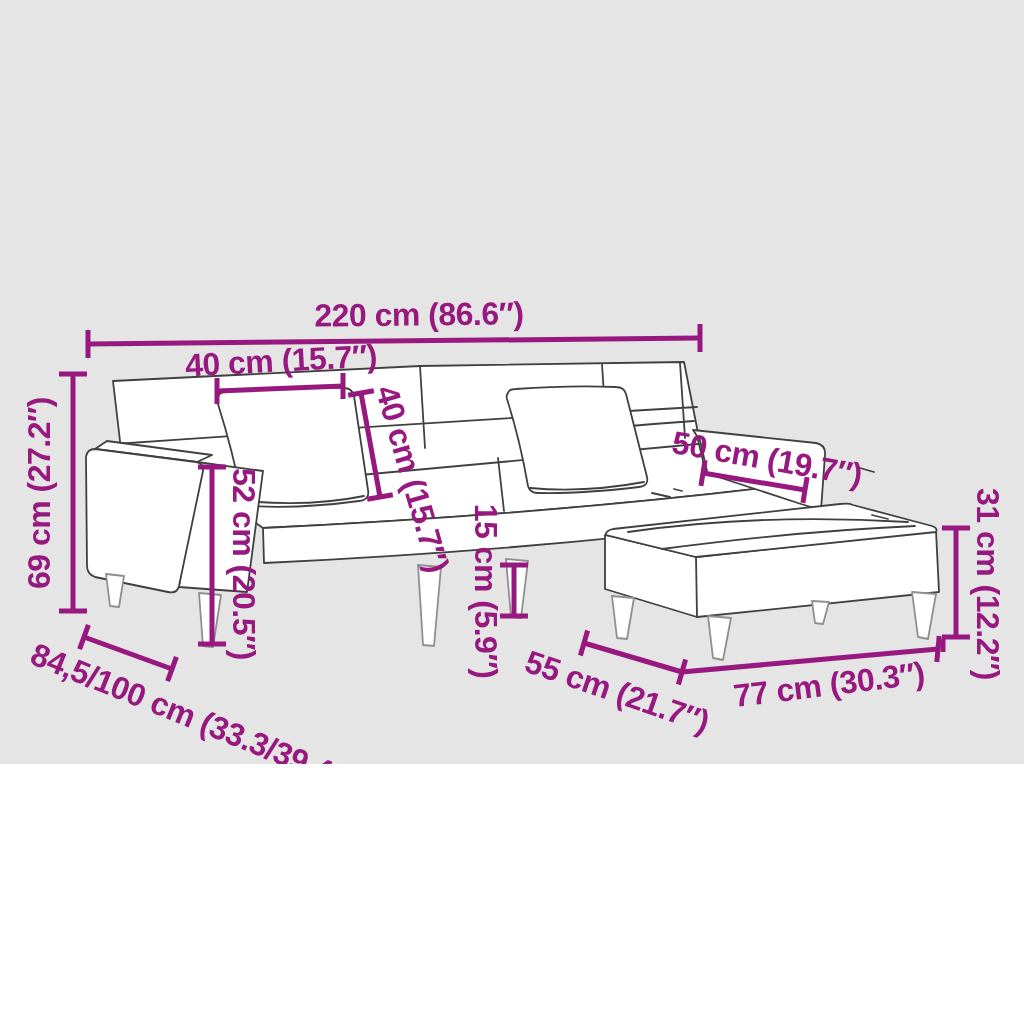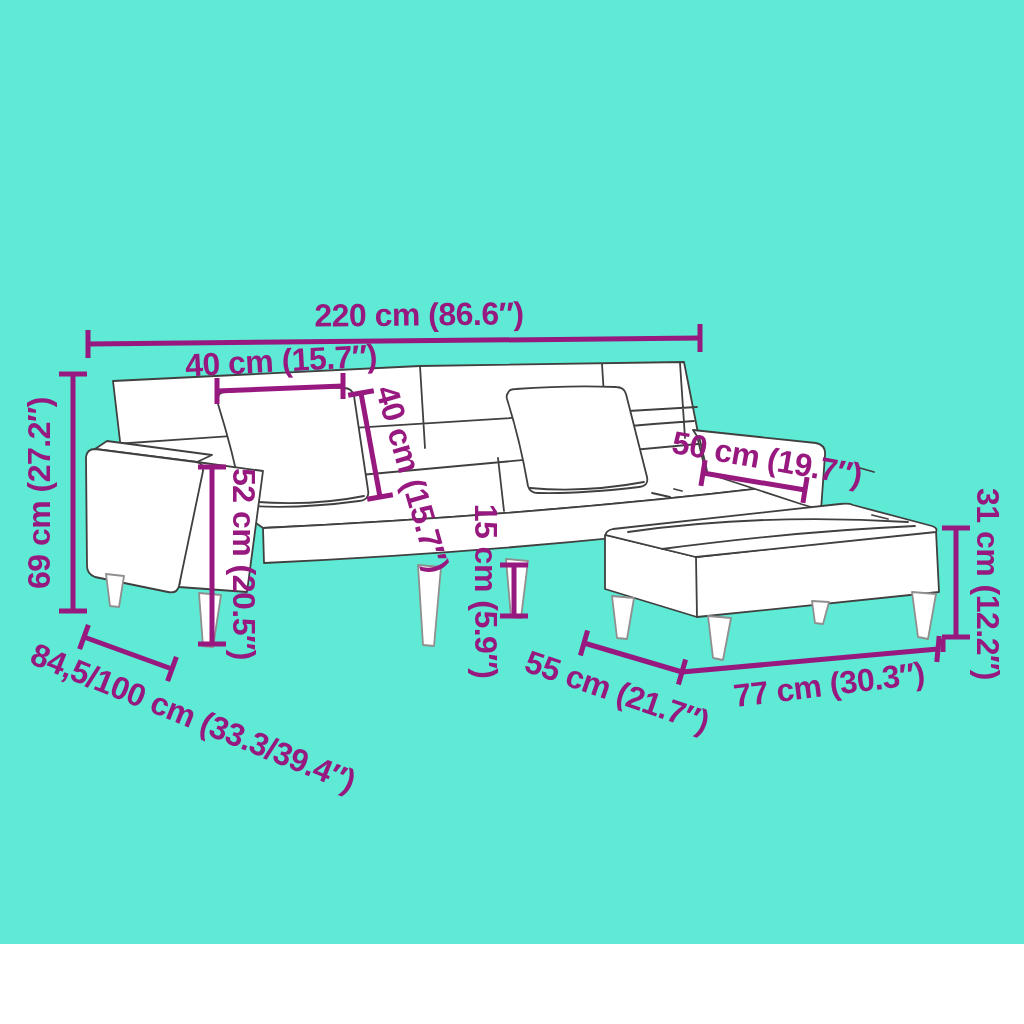--- a/index.html
+++ b/index.html
@@ -1,16 +1,16 @@
 <!DOCTYPE html>
 <html><head>
 <meta charset="utf-8">
 <style>
   html,body{margin:0;padding:0;background:#ffffff;}
-  #stage{position:relative;width:1024px;height:944px;background:#5eead4;overflow:hidden;
+  #stage{position:relative;width:1024px;height:764px;background:#e5e5e5;overflow:hidden;
          font-family:"Liberation Sans","DejaVu Sans",sans-serif;text-align:center;}
   #lineart{position:absolute;left:0;top:0;}
   .dim-label{
     position:absolute;
     font-weight:700;
     font-size:32px;
     letter-spacing:-0.5px;
     color:#97187F;
     white-space:nowrap;
     transform:translate(-50%,-50%) rotate(var(--r,0deg));

